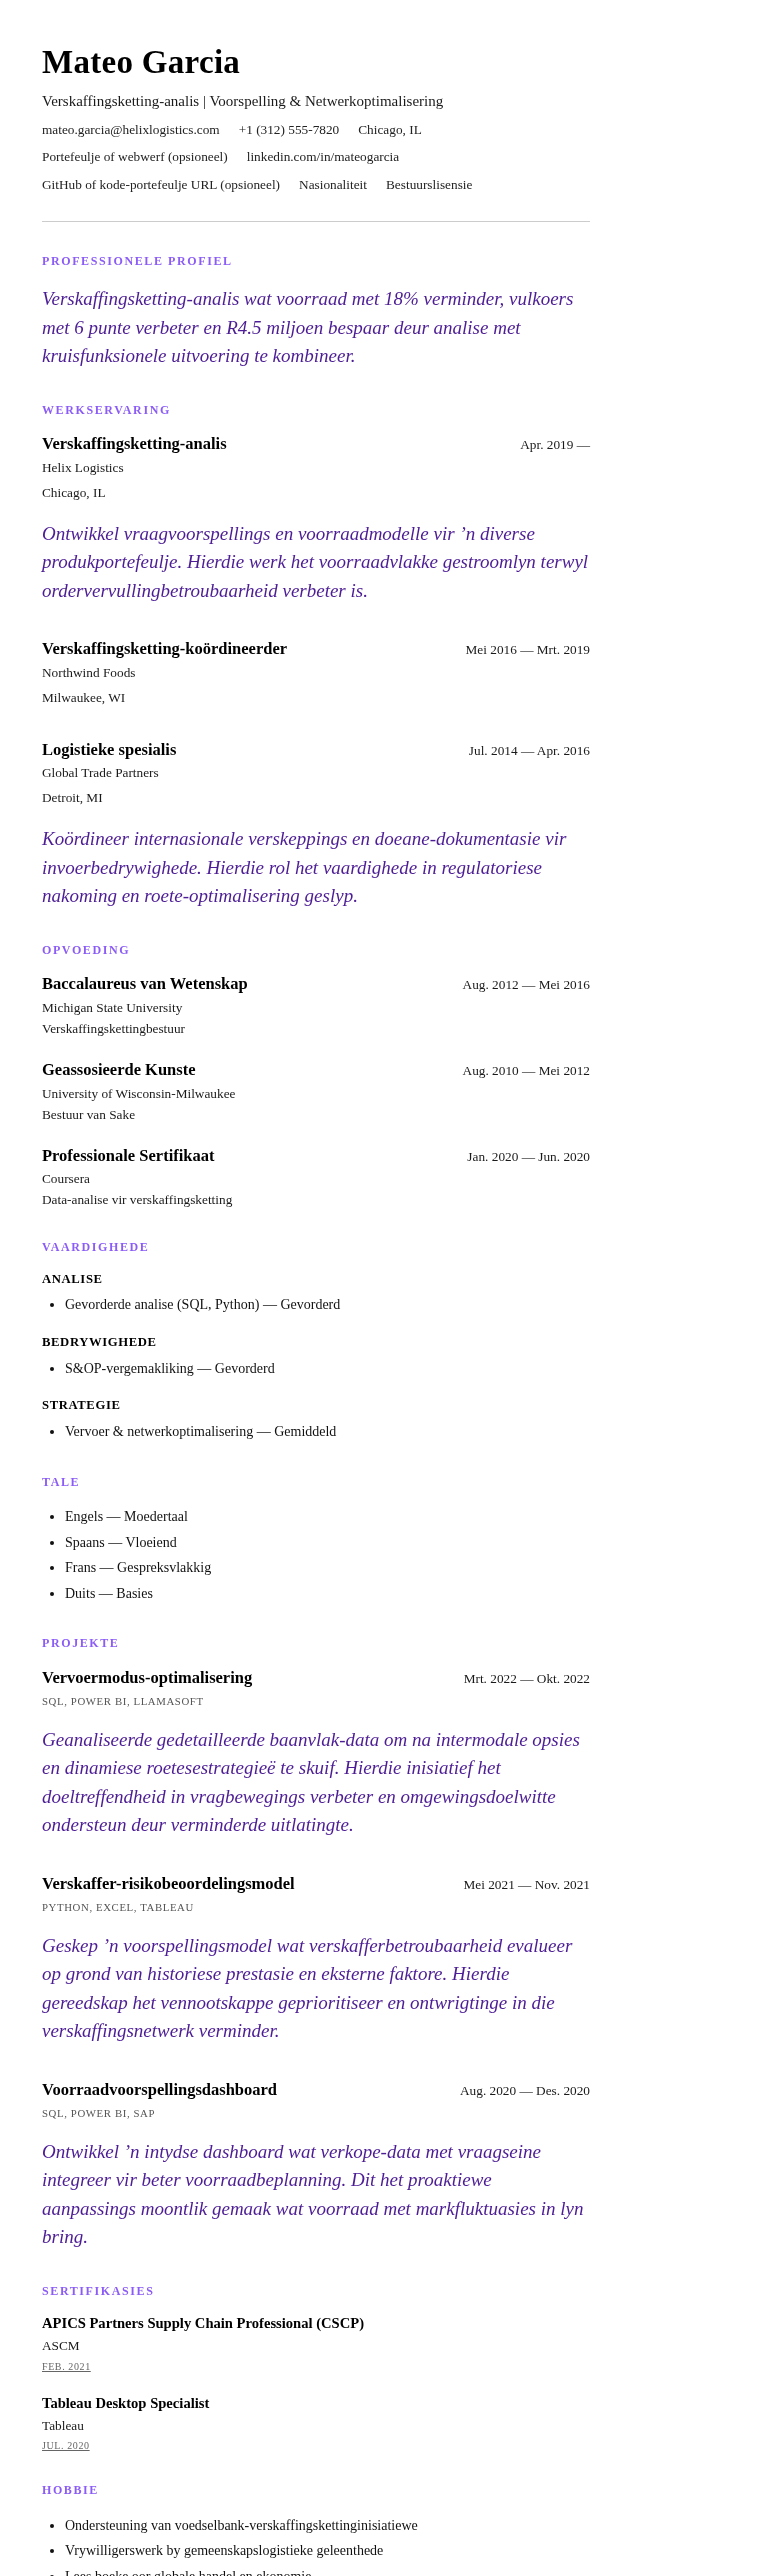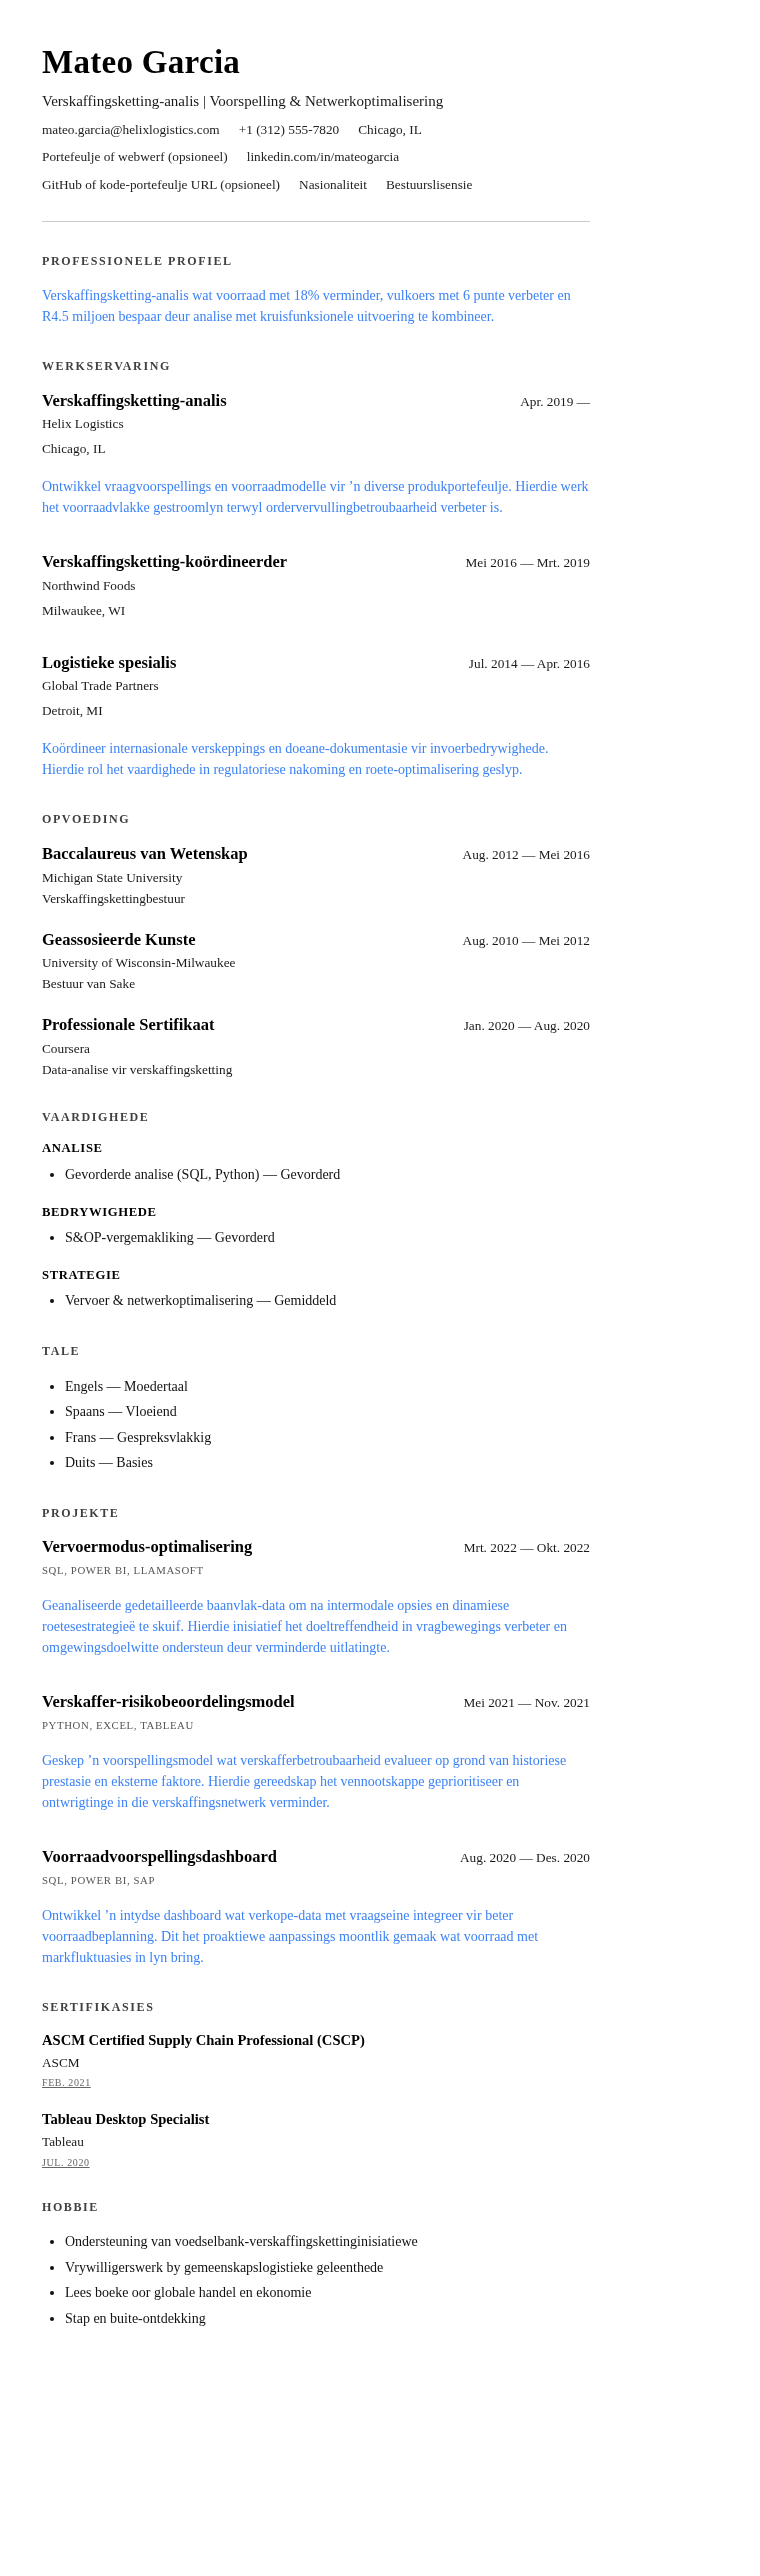--- a/index.html
+++ b/index.html
@@ -17,29 +17,29 @@
   }
 
   
   .name { font-size: 33px; font-weight: 700; letter-spacing: 0.3px; line-height: 1.15; color: #000; }
   .subtitle { font-size: 15px; margin-top: 11.4px; color: #1a1a1a; }
   .contact-line { font-size: 13.3px; margin-top: 11.4px; color: #222; display: flex; flex-wrap: wrap; column-gap: 19px; row-gap: 3.8px; }
   .divider { border: none; border-top: 0.6px solid #cccccc; margin-top: 28px; }
 
   
   .section { margin-top: 32px; }
-  .section-heading { font-size: 12px; font-weight: 700; letter-spacing: 1.6px; color: #404040; margin-bottom: 16.5px; }
+  .section-heading { font-size: 12px; font-weight: 700; letter-spacing: 1.6px; color: #8b5cf6; margin-bottom: 16.5px; }
 
   
   .entry-head { display: flex; justify-content: space-between; align-items: baseline; gap: 12.7px; text-align: right; }
   .entry-title { font-size: 16.5px; font-weight: 700; line-height: 1.25; color: #000; }
   .entry-date { font-size: 13.3px; white-space: nowrap; color: #1a1a1a; }
   .entry-sub { font-size: 13.3px; margin-top: 5px; color: #1a1a1a; }
   .entry-loc { font-size: 13.3px; margin-top: 9px; color: #1a1a1a; }
-  .entry-desc { font-size: 14px; line-height: 1.5; margin-top: 19px; color: #3b82f6; }
+  .entry-desc { font-size: 19px; line-height: 1.5; margin-top: 19px; color: #4c1d95; font-style: italic; }
   .job, .project { margin-bottom: 34px; }
   .job:last-child, .project:last-child { margin-bottom: 0; }
   .edu { margin-bottom: 23px; }
   .edu:last-child { margin-bottom: 0; }
 
   
   .skill-group { margin-bottom: 19px; }
   .skill-group:last-child { margin-bottom: 0; }
   .skill-cat { font-size: 12.7px; font-weight: 700; letter-spacing: 0.6px; margin-bottom: 7.6px; color: #000; }
 
@@ -138,21 +138,21 @@
         <h3 class="entry-title">Geassosieerde Kunste</h3>
         <span class="entry-date">Aug. 2010 — Mei 2012</span>
       </div>
       <p class="entry-sub">University of Wisconsin-Milwaukee</p>
       <p class="entry-sub">Bestuur van Sake</p>
     </article>
 
     <article class="edu">
       <div class="entry-head">
         <h3 class="entry-title">Professionale Sertifikaat</h3>
-        <span class="entry-date">Jan. 2020 — Aug. 2020</span>
+        <span class="entry-date">Jan. 2020 — Jun. 2020</span>
       </div>
       <p class="entry-sub">Coursera</p>
       <p class="entry-sub">Data-analise vir verskaffingsketting</p>
     </article>
   </section>
 
   <section class="section">
     <h2 class="section-heading">VAARDIGHEDE</h2>
 
     <div class="skill-group">
@@ -216,21 +216,21 @@
       </div>
       <p class="stack">SQL, POWER BI, SAP</p>
       <p class="entry-desc">Ontwikkel ’n intydse dashboard wat verkope-data met vraagseine integreer vir beter voorraadbeplanning. Dit het proaktiewe aanpassings moontlik gemaak wat voorraad met markfluktuasies in lyn bring.</p>
     </article>
   </section>
 
   <section class="section">
     <h2 class="section-heading">SERTIFIKASIES</h2>
 
     <article class="cert">
-      <h3 class="cert-name">ASCM Certified Supply Chain Professional (CSCP)</h3>
+      <h3 class="cert-name">APICS Partners Supply Chain Professional (CSCP)</h3>
       <p class="cert-issuer">ASCM</p>
       <p class="cert-date">FEB. 2021</p>
     </article>
 
     <article class="cert">
       <h3 class="cert-name">Tableau Desktop Specialist</h3>
       <p class="cert-issuer">Tableau</p>
       <p class="cert-date">JUL. 2020</p>
     </article>
   </section>

